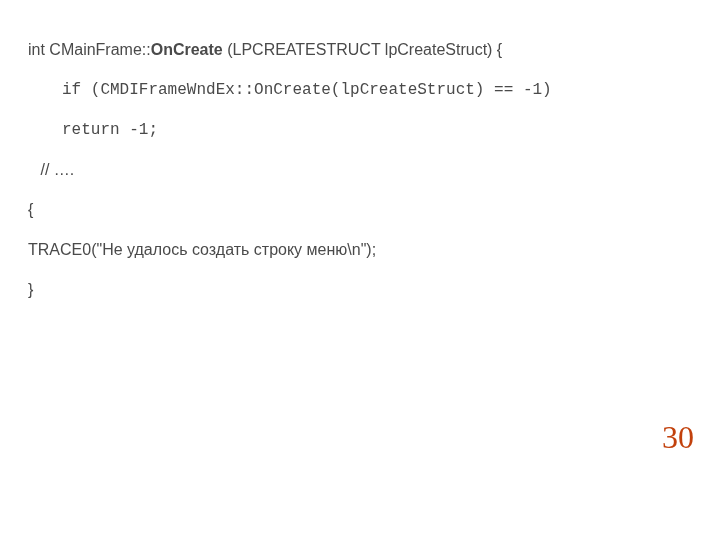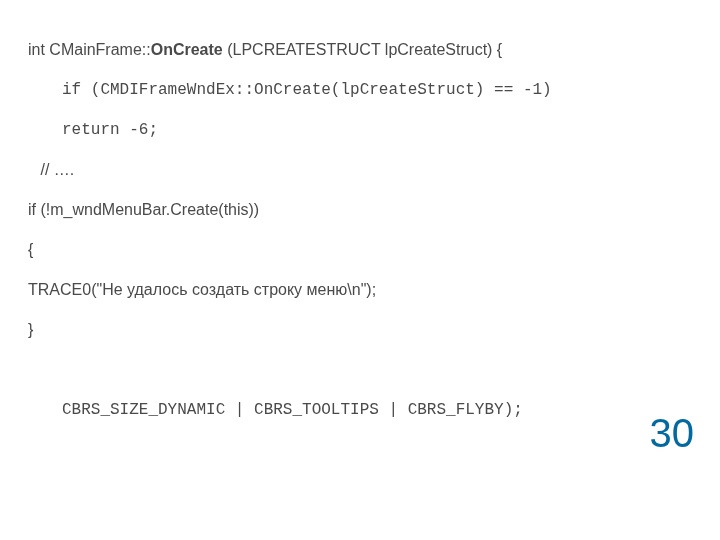--- a/index.html
+++ b/index.html
@@ -25,40 +25,39 @@
     white-space: pre;
   }
   .code .indent1 { padding-left: 34px; display: block; font-family: Liberation Mono, monospace; }
   .code .indent0 { padding-left: 0; display: block; }
   .code .small-indent { padding-left: 8px; display: block; }
   .bold { font-weight: 700; }
   .page-num {
     position: absolute;
     right: 26px;
     bottom: 8px;
-    font-size: 40px;
-    color: #0369a1;
+    font-size: 32px;
+    color: #c2410c;
+    font-family: Liberation Serif, serif;
   }
   .gap { display:block; height:20px; }
 </style>
 </head>
 <body>
 
 <div class="slide">
   <div class="code">
 <span class="indent0"><span>int CMainFrame::</span><span class="bold">OnCreate</span><span> (LPCREATESTRUCT lpCreateStruct) {</span></span>
 <span class="indent1">if (CMDIFrameWndEx::OnCreate(lpCreateStruct) == -1)</span>
-<span class="indent1">return -6;</span>
+<span class="indent1">return -1;</span>
 <span class="small-indent"> // ….</span>
-<span class="indent0">if (!m_wndMenuBar.Create(this))</span>
 <span class="indent0">{</span>
 <span class="indent0">TRACE0("Не удалось создать строку меню\n");</span>
 <span class="indent0">}</span>
 <span class="gap"></span>
-<span class="indent1">CBRS_SIZE_DYNAMIC | CBRS_TOOLTIPS | CBRS_FLYBY);</span>
 
 
 
 
 
 
 
 
 
 

